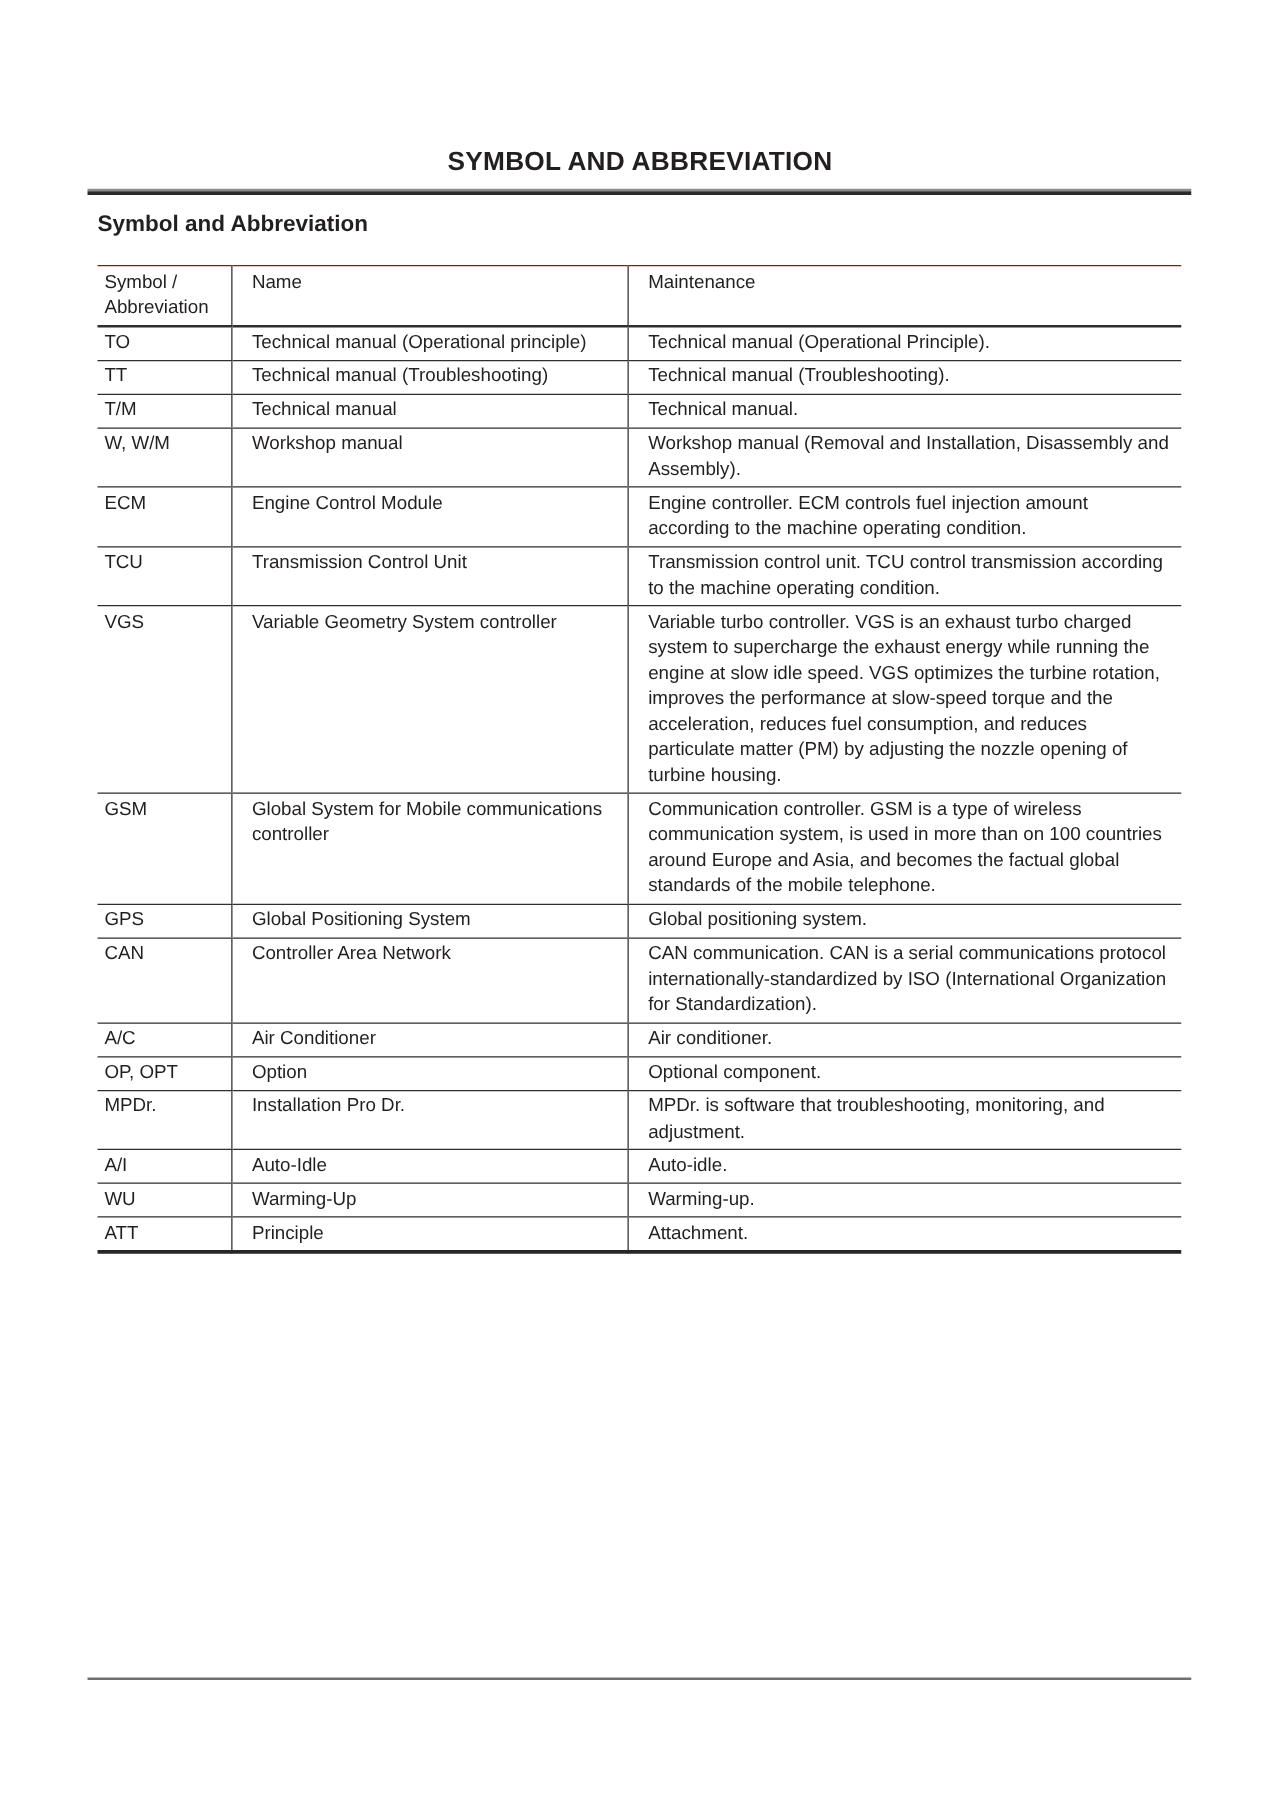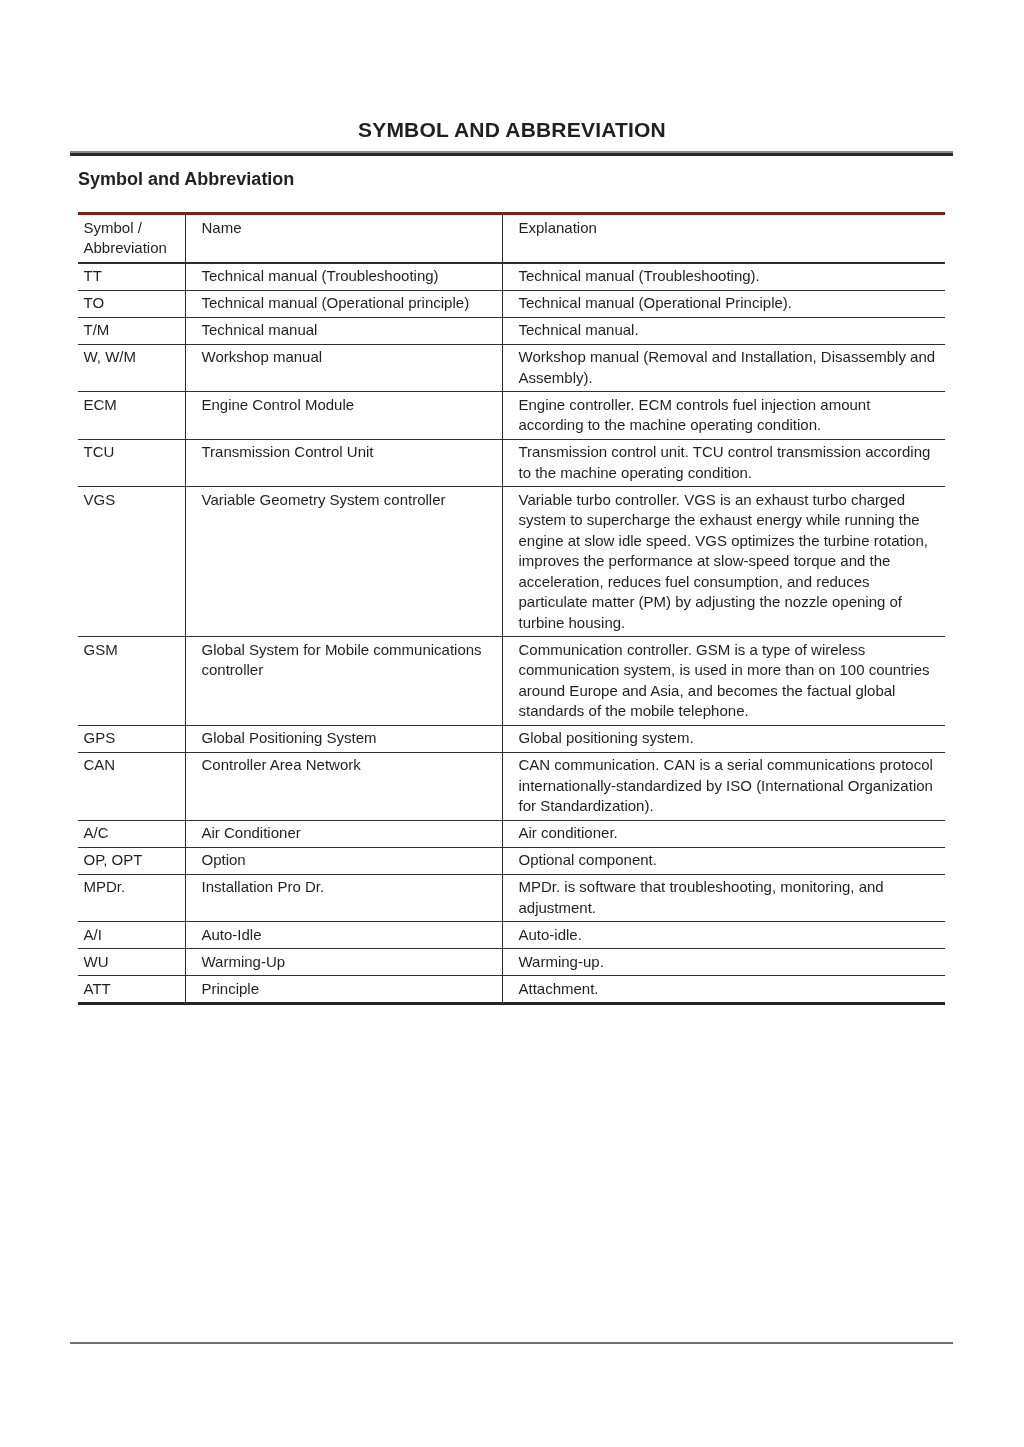--- a/index.html
+++ b/index.html
@@ -47,21 +47,21 @@
     color: #231f20;
   }
 
   table.abbr-table {
     position: absolute;
     top: 212px;
     left: 78px;
     width: 867px;
     border-collapse: collapse;
     table-layout: fixed;
-    border-top: 3px solid #7f1d1d;
+    border-top: 1px solid #7f1d1d;
     border-bottom: 3px solid #262626;
     font-size: 15px;
     line-height: 20.5px;
     color: #231f20;
   }
   .abbr-table col.c1 { width: 107px; }
   .abbr-table col.c2 { width: 317px; }
   .abbr-table col.c3 { width: 443px; }
 
   .abbr-table td, .abbr-table th {
@@ -113,35 +113,35 @@
   <table class="abbr-table">
     <colgroup>
       <col class="c1">
         <col class="c2">
         <col class="c3">
     </colgroup>
     <thead>
       <tr>
         <th>Symbol / Abbreviation</th>
         <th>Name</th>
-        <th>Explanation</th>
+        <th>Maintenance</th>
       </tr>
     </thead>
     <tbody>
         <tr>
+      <td>TO</td>
+      <td>Technical manual (Operational principle)</td>
+      <td>Technical manual (Operational Principle).</td>
+    </tr>
+        <tr>
       <td>TT</td>
       <td>Technical manual (Troubleshooting)</td>
       <td>Technical manual (Troubleshooting).</td>
     </tr>
         <tr>
-      <td>TO</td>
-      <td>Technical manual (Operational principle)</td>
-      <td>Technical manual (Operational Principle).</td>
-    </tr>
-        <tr>
       <td>T/M</td>
       <td>Technical manual</td>
       <td>Technical manual.</td>
     </tr>
         <tr>
       <td>W, W/M</td>
       <td>Workshop manual</td>
       <td>Workshop manual (Removal and Installation, Disassembly and Assembly).</td>
     </tr>
         <tr>

